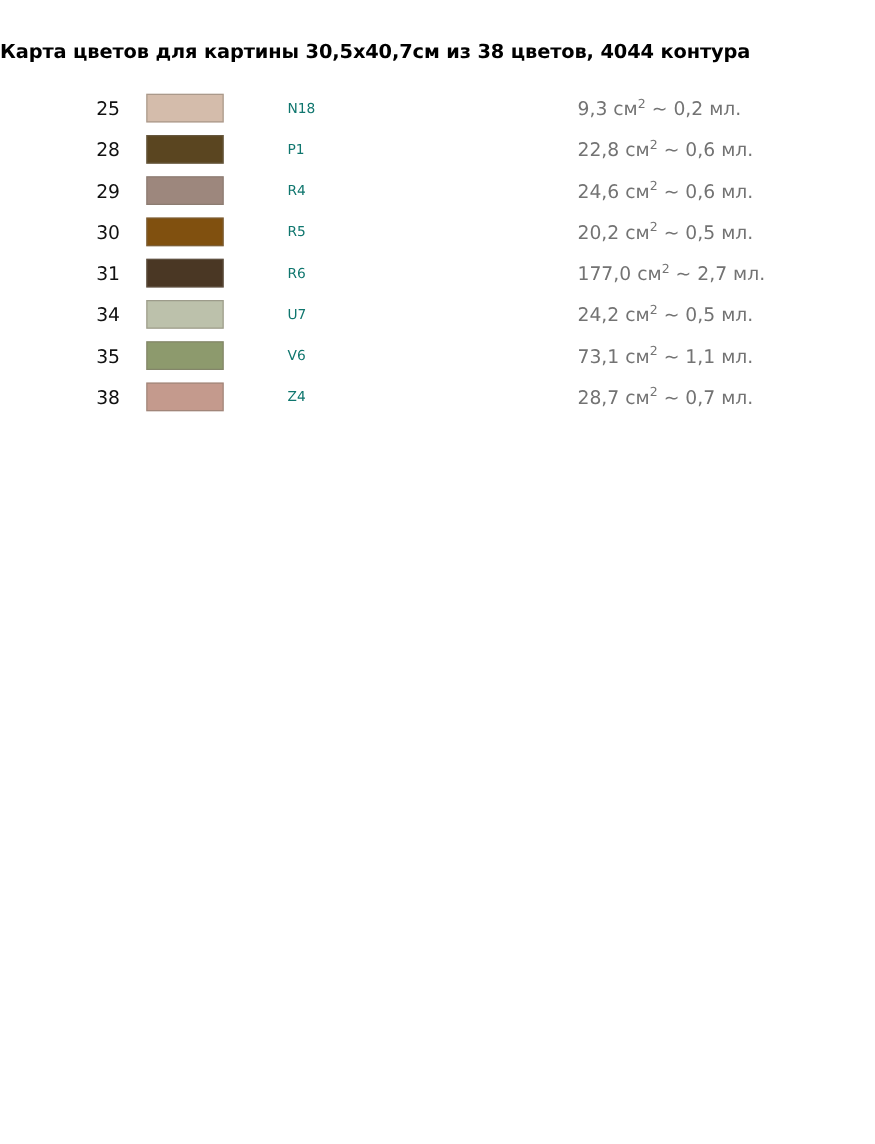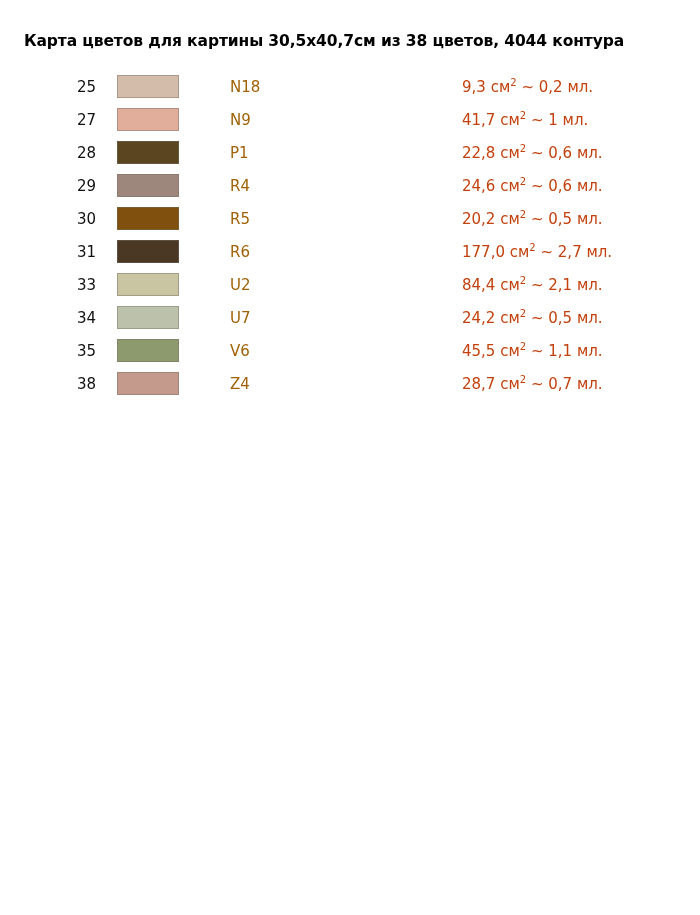--- a/index.html
+++ b/index.html
@@ -19,21 +19,20 @@
     position: relative;
     width: 700px;
     height: 915px;
     box-sizing: border-box;
   }
   .map-title {
     position: absolute;
     left: 0;
     top: 32px;
     width: 648px;
-    text-align: center;
     font-size: 15.5px;
     font-weight: bold;
     letter-spacing: -0.1px;
     color: #000000;
     white-space: nowrap;
   }
   .color-table {
     position: absolute;
     left: 0;
     top: 70px;
@@ -61,29 +60,29 @@
     width: 62px;
     height: 23px;
     margin-left: 3px;
     border: 1px solid rgba(120, 110, 100, 0.45);
     box-sizing: border-box;
     display: block;
   }
   .col-code {
     width: 230px;
     text-align: left;
-    font-size: 15px;
-    color: #a16207;
+    font-size: 11px;
+    color: #0f766e;
     vertical-align: middle;
     white-space: nowrap;
   }
   .col-amount {
     text-align: left;
     font-size: 15px;
-    color: #c2410c;
+    color: #737373;
     vertical-align: middle;
     white-space: nowrap;
   }
   .sup {
     font-size: 10px;
     vertical-align: super;
     line-height: 0;
   }
 </style>
 </head>
@@ -95,28 +94,20 @@
 
   <table class="color-table">
     <tbody>
         <tr>
           <td class="col-index">25</td>
           <td class="col-swatch">
             <span class="swatch" style="background-color: rgb(212, 188, 171);"></span>
           </td>
           <td class="col-code">N18</td>
           <td class="col-amount"><span>9,3</span> <span>см</span><span class="sup">2</span> <span>~</span> <span>0,2</span> <span>мл.</span></td>
-        </tr>
-        <tr>
-          <td class="col-index">27</td>
-          <td class="col-swatch">
-            <span class="swatch" style="background-color: rgb(224, 174, 155);"></span>
-          </td>
-          <td class="col-code">N9</td>
-          <td class="col-amount"><span>41,7</span> <span>см</span><span class="sup">2</span> <span>~</span> <span>1</span> <span>мл.</span></td>
         </tr>
         <tr>
           <td class="col-index">28</td>
           <td class="col-swatch">
             <span class="swatch" style="background-color: rgb(90, 69, 32);"></span>
           </td>
           <td class="col-code">P1</td>
           <td class="col-amount"><span>22,8</span> <span>см</span><span class="sup">2</span> <span>~</span> <span>0,6</span> <span>мл.</span></td>
         </tr>
         <tr>
@@ -137,42 +128,34 @@
         </tr>
         <tr>
           <td class="col-index">31</td>
           <td class="col-swatch">
             <span class="swatch" style="background-color: rgb(74, 55, 36);"></span>
           </td>
           <td class="col-code">R6</td>
           <td class="col-amount"><span>177,0</span> <span>см</span><span class="sup">2</span> <span>~</span> <span>2,7</span> <span>мл.</span></td>
         </tr>
         <tr>
-          <td class="col-index">33</td>
-          <td class="col-swatch">
-            <span class="swatch" style="background-color: rgb(201, 196, 162);"></span>
-          </td>
-          <td class="col-code">U2</td>
-          <td class="col-amount"><span>84,4</span> <span>см</span><span class="sup">2</span> <span>~</span> <span>2,1</span> <span>мл.</span></td>
-        </tr>
-        <tr>
           <td class="col-index">34</td>
           <td class="col-swatch">
             <span class="swatch" style="background-color: rgb(188, 193, 171);"></span>
           </td>
           <td class="col-code">U7</td>
           <td class="col-amount"><span>24,2</span> <span>см</span><span class="sup">2</span> <span>~</span> <span>0,5</span> <span>мл.</span></td>
         </tr>
         <tr>
           <td class="col-index">35</td>
           <td class="col-swatch">
             <span class="swatch" style="background-color: rgb(141, 154, 109);"></span>
           </td>
           <td class="col-code">V6</td>
-          <td class="col-amount"><span>45,5</span> <span>см</span><span class="sup">2</span> <span>~</span> <span>1,1</span> <span>мл.</span></td>
+          <td class="col-amount"><span>73,1</span> <span>см</span><span class="sup">2</span> <span>~</span> <span>1,1</span> <span>мл.</span></td>
         </tr>
         <tr>
           <td class="col-index">38</td>
           <td class="col-swatch">
             <span class="swatch" style="background-color: rgb(196, 154, 141);"></span>
           </td>
           <td class="col-code">Z4</td>
           <td class="col-amount"><span>28,7</span> <span>см</span><span class="sup">2</span> <span>~</span> <span>0,7</span> <span>мл.</span></td>
         </tr>
       </tbody>

